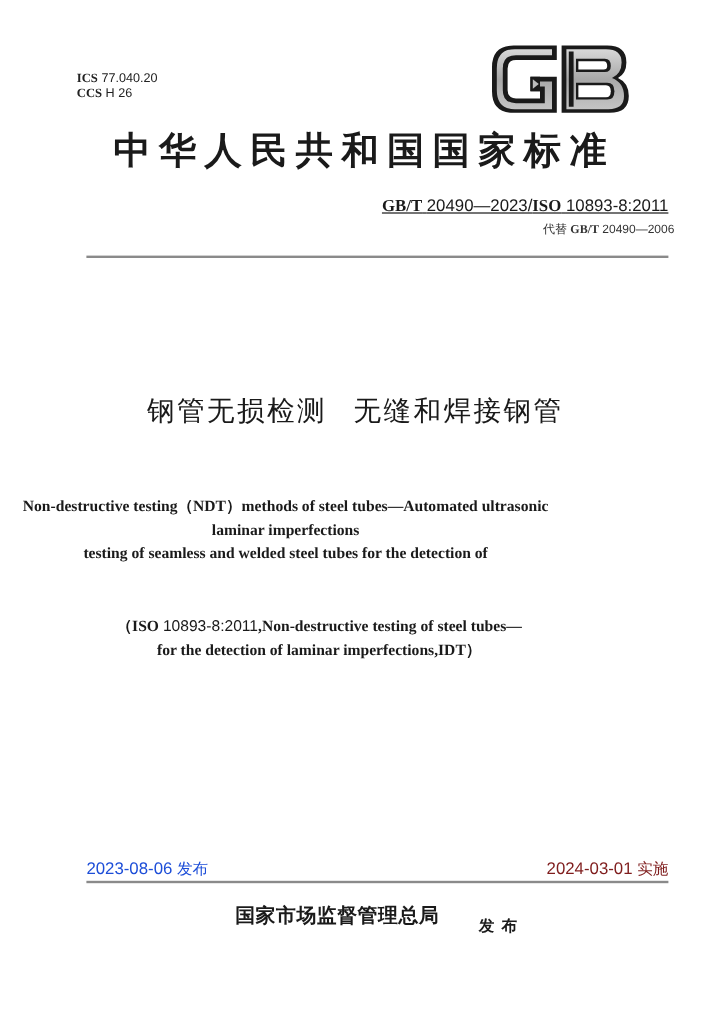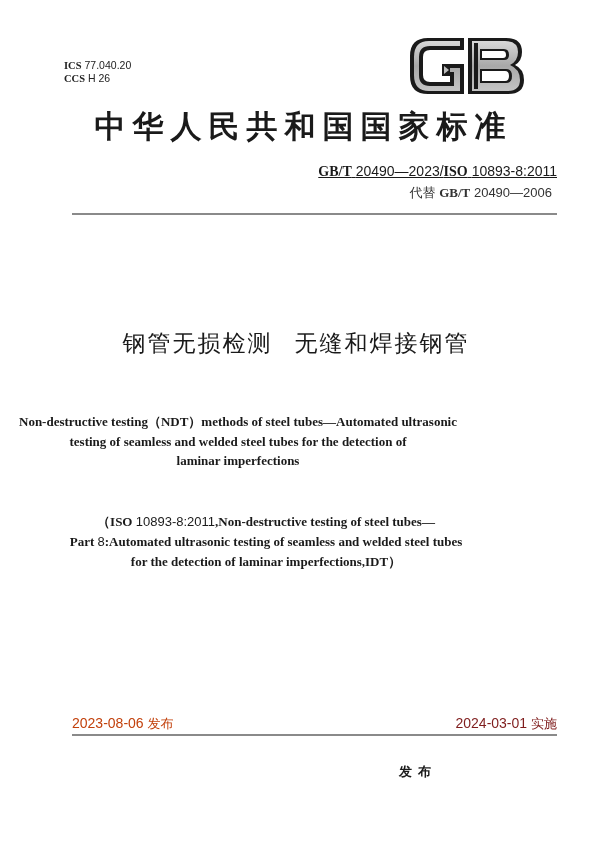--- a/index.html
+++ b/index.html
@@ -52,22 +52,22 @@
     .std-number {
       right: 43px; top: 163px;
       font-size: 14px;
       color: #1a1a1a;
       font-family: "Liberation Sans", sans-serif;
       text-decoration: underline;
     }
     .std-number .b { font-family: "Liberation Serif", serif; font-weight: bold; }
 
     .replaces {
-      right: 48px; top: 184px;
-      font-size: 13px;
+      right: 38px; top: 184px;
+      font-size: 10px;
       color: #333;
       font-family: "Liberation Sans", sans-serif;
     }
     .replaces .b { font-family: "Liberation Serif", serif; font-weight: bold; }
 
     .top-rule {
       left: 72px; top: 213px;
       width: 485px; height: 2px;
       background: #8a8a8a;
     }
@@ -104,21 +104,21 @@
       line-height: 20px;
       color: #1a1a1a;
     }
     .iso-ref .sans { font-family: "Liberation Sans", sans-serif; font-weight: normal; }
 
     
     .issue-date {
       left: 72px; top: 715px;
       font-size: 14px;
       font-family: "Liberation Sans", sans-serif;
-      color: #c2410c;
+      color: #1d4ed8;
     }
     .impl-date {
       right: 43px; top: 715px;
       font-size: 14px;
       font-family: "Liberation Sans", sans-serif;
       color: #7f1d1d;
     }
     .issue-date .cn, .impl-date .cn { font-family: "DejaVu Sans", sans-serif; font-size: 13px; }
 
     .bottom-rule {
@@ -201,42 +201,39 @@
 <div class="abs top-rule"></div>
 
 <div class="abs cn-title">
   <div>
     <span>钢管无损检测</span><span class="gap"></span><span>无缝和焊接钢管</span>
   </div>
 </div>
 
 <div class="abs en-title">
   <div>Non-destructive testing（NDT）methods of steel tubes—Automated ultrasonic</div>
+  <div>laminar imperfections</div>
   <div>testing of seamless and welded steel tubes for the detection of</div>
-  <div>laminar imperfections</div>
 </div>
 
 <div class="abs iso-ref">
   <div>
     <span>（</span><span>ISO</span>
     <span class="sans">10893-8:2011</span><span>,Non-destructive testing of steel tubes—</span>
-  </div>
-  <div>
-    <span>Part</span>
-    <span class="sans">8</span><span>:Automated ultrasonic testing of seamless and welded steel tubes</span>
   </div>
   <div>for the detection of laminar imperfections,IDT）</div>
 </div>
 
 <div class="abs issue-date">
   <span>2023-08-06</span>
   <span class="cn">发布</span>
 </div>
 <div class="abs impl-date">
   <span>2024-03-01</span>
   <span class="cn">实施</span>
 </div>
 
 <div class="abs bottom-rule"></div>
 
 <div class="abs publishers">
+  <div>国家市场监督管理总局</div>
 </div>
 <div class="abs publish-word">发布</div>
 
 </body></html>

